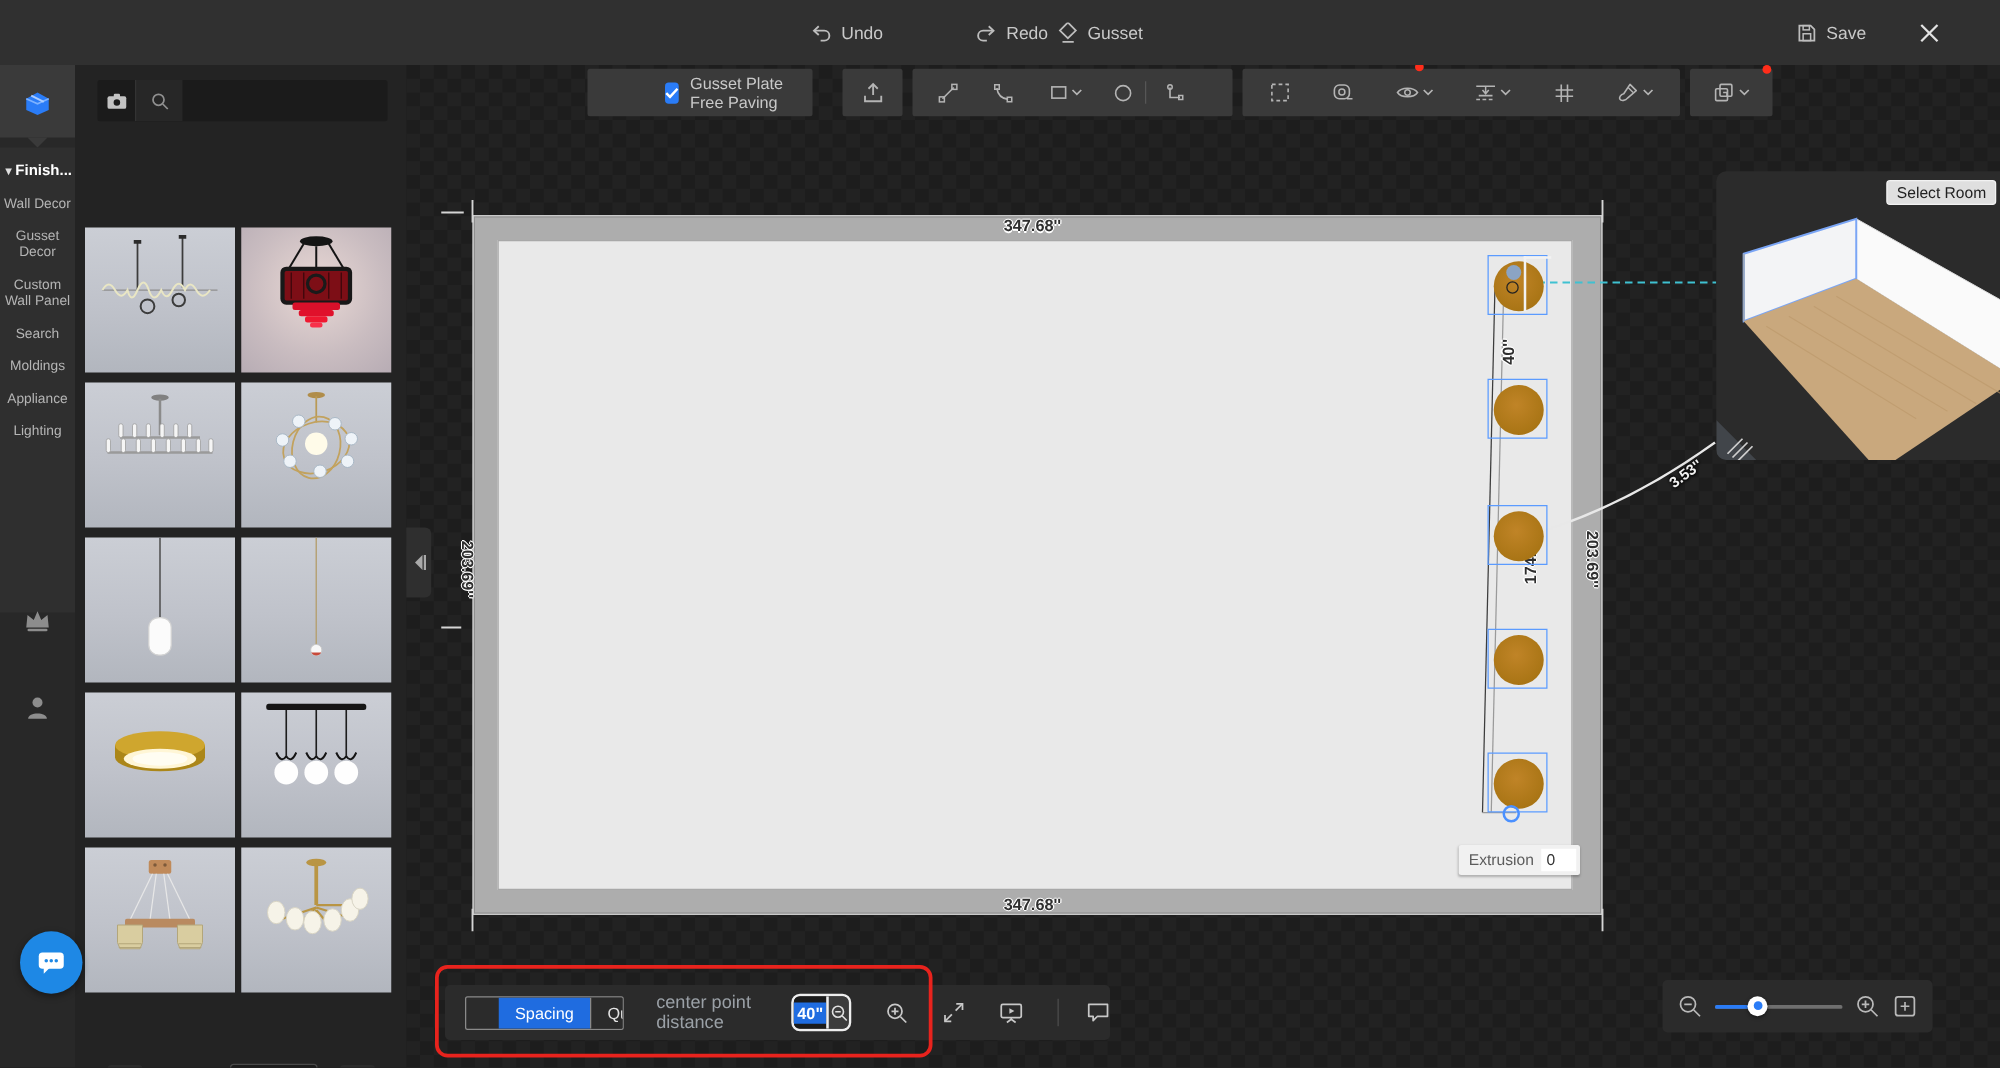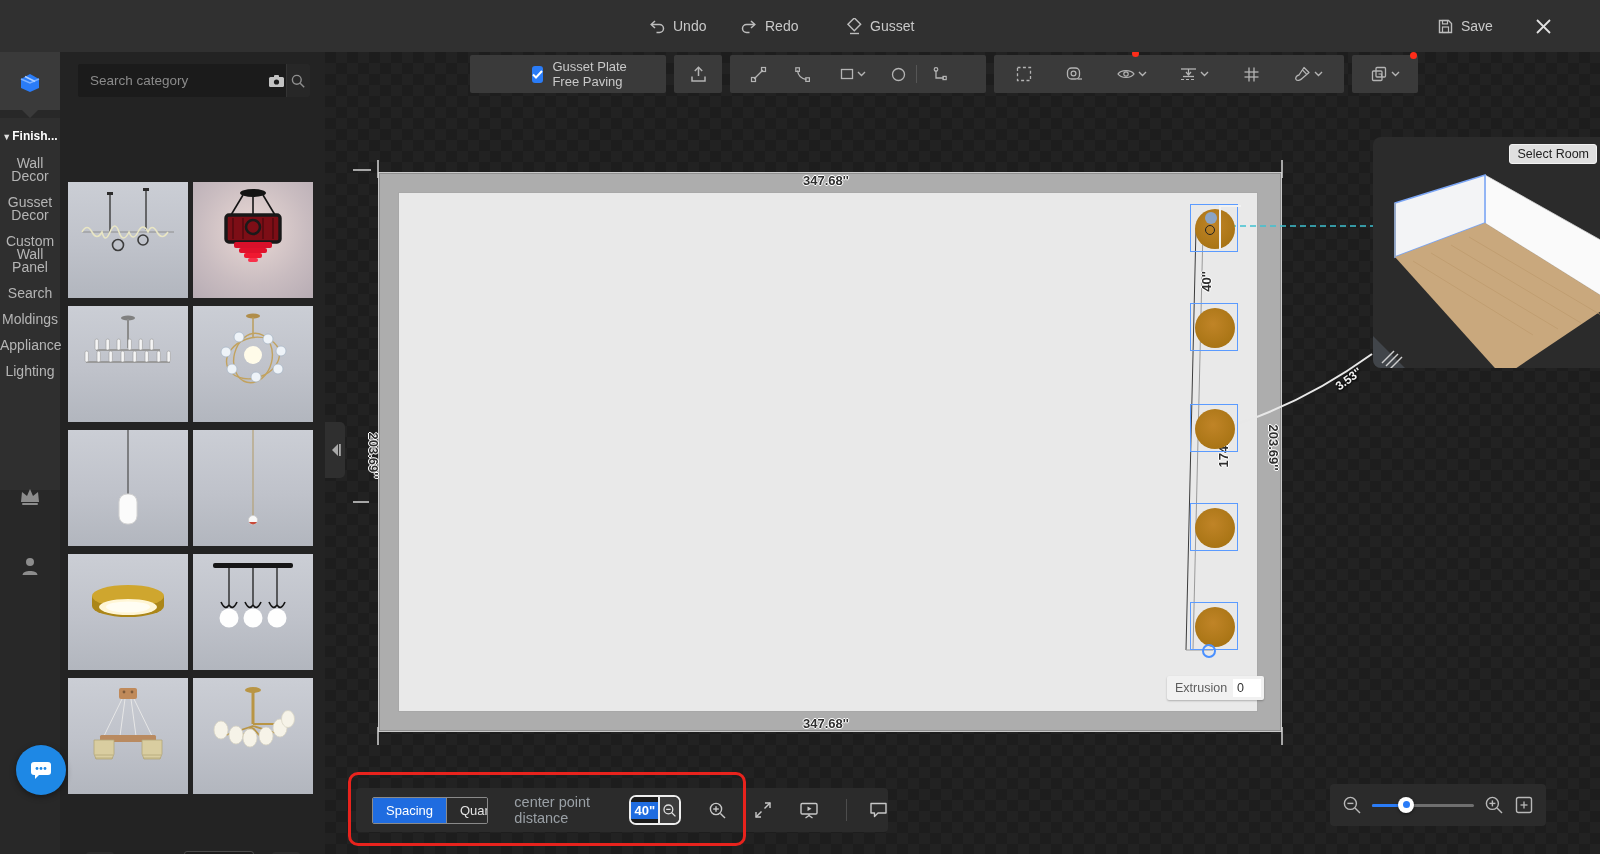--- a/index.html
+++ b/index.html
@@ -16,21 +16,21 @@
   .app-title { position:absolute; left:38px; top:0; line-height:52px; font-size:20px; font-weight:bold; color:#fff; letter-spacing:.2px; }
   .tb-act { position:absolute; top:0; height:52px; display:flex; align-items:center; gap:7px; color:#c9c9c9; font-size:14px; cursor:pointer; }
   .tb-act svg { color:#bdbdbd; }
   .close-x { position:absolute; right:48px; top:0; height:52px; display:flex; align-items:center; color:#e2e2e2; cursor:pointer; }
 
   
   .rail { position:absolute; left:0; top:52px; width:60px; height:802px; background:#282828; z-index:30; }
   .rail-tab { position:absolute; left:0; top:0; width:60px; height:58px; background:#3a3a3a; display:flex; align-items:center; justify-content:center; cursor:pointer; }
   .rail-tab:after { content:""; position:absolute; left:22px; bottom:-8px; border:8px solid transparent; border-top-color:#3a3a3a; border-bottom:0; }
   .cat-block { position:absolute; left:0; top:66px; width:60px; height:372px; background:#2f2f2f; padding-top:12px; display:flex; flex-direction:column; align-items:center; gap:13px; }
-  .cat { width:60px; text-align:center; font-size:14px; line-height:13px; color:#b5b5b5; cursor:pointer; }
+  .cat { width:60px; text-align:center; font-size:11px; line-height:13px; color:#b5b5b5; cursor:pointer; }
   .cat.active { color:#fff; font-weight:bold; font-size:12px; }
   .cat.active .caret { color:#dedede; font-size:9px; margin-right:1px; }
   .rail-ico { position:absolute; left:0; width:60px; display:flex; justify-content:center; color:#8d8d8d; cursor:pointer; }
 
   
   .panel { position:absolute; left:60px; top:52px; width:265px; height:802px; background:#232323; z-index:20; }
   .searchbar { position:absolute; left:18px; top:12px; width:232px; height:33px; background:#1b1b1b; border-radius:2px; display:flex; align-items:center; overflow:hidden; }
   .searchbar input { flex:1; height:100%; background:transparent; border:none; outline:none; color:#d5d5d5; font-size:13.5px; padding-left:12px; font-family:"Liberation Sans",sans-serif; }
   .searchbar input::placeholder { color:#8b8b8b; }
   .cam-btn { width:30px; height:33px; display:flex; align-items:center; justify-content:center; color:#c3c3c3; cursor:pointer; }
@@ -80,21 +80,21 @@
 
   
   .preview { position:absolute; left:1373px; top:137px; width:227px; height:231px; background:#2b2b2b; border-radius:8px 0 0 8px; overflow:hidden; z-index:22; }
   .select-room { position:absolute; right:3px; top:7px; background:#dfdfdf; border:1px solid #f2f2f2; border-radius:3px; color:#222; font-size:12.5px; padding:2px 7px; cursor:pointer; }
   .resize-handle { position:absolute; left:0; bottom:0; width:32px; height:32px; cursor:nwse-resize; }
 
   
   .bottom-bar { position:absolute; left:356px; top:788px; width:532px; height:44px; background:#2b2b2b; border-radius:4px; display:flex; align-items:center; padding-left:16px; z-index:30; }
   .mode-toggle { display:flex; border:1px solid #8a8a8a; border-radius:2px; overflow:hidden; }
   .mode-btn { padding:5px 13px; font-size:13px; cursor:pointer; }
-  .mode-btn.on { background:#1f6ce0; color:#fff; }
+  .mode-btn.on { background:#1f6ce0; color:#fff;margin-left:26px; }
   .mode-btn.off { background:#2b2b2b; color:#e3e3e3; border-left:1px solid #8a8a8a; }
   .dist-label { margin-left:26px; font-size:14.5px; color:#9aa0a6; }
   .dist-input { margin-left:12px; width:66px; height:30px; border:2px solid #eee; border-radius:7px; display:flex; overflow:hidden; cursor:text; }
   .dist-val { flex:1; background:#1b1b1b; display:flex; align-items:center; justify-content:center; }
   .dist-val span { background:#1f6ce0; color:#fff; font-weight:bold; font-size:13px; padding:1px 3px; }
   .dist-zoom { width:26px; background:#3c3c3c; border-left:2px solid #eee; display:flex; align-items:center; justify-content:center; color:#e0e0e0; }
   .bbar-ico { margin-left:27px; color:#c8c8c8; cursor:pointer; display:flex; }
   .bbar-div { margin-left:27px; width:1px; height:22px; background:#4d4d4d; }
   .red-box { position:absolute; left:348px; top:772px; width:398px; height:74px; border:3px solid #e8231d; border-radius:10px; z-index:34; pointer-events:none; }
 
@@ -194,21 +194,21 @@
 
 <div class="topbar">
 
   <div class="tb-act" style="left:648px;">
     <svg width="18" height="15" viewBox="0 0 18 15">
         <path d="M4 5.5 H11.5 a4 4 0 0 1 0 8 H8.5" fill="none" stroke="currentColor" stroke-width="1.5"></path>
         <path d="M7 2 L3.2 5.5 L7 9" fill="none" stroke="currentColor" stroke-width="1.5"></path>
       </svg>
     <span>Undo</span>
   </div>
-  <div class="tb-act" style="left:740px;">
+  <div class="tb-act" style="left:780px;">
     <svg width="18" height="15" viewBox="0 0 18 15" style="transform:scaleX(-1);">
         <path d="M4 5.5 H11.5 a4 4 0 0 1 0 8 H8.5" fill="none" stroke="currentColor" stroke-width="1.5"></path>
         <path d="M7 2 L3.2 5.5 L7 9" fill="none" stroke="currentColor" stroke-width="1.5"></path>
       </svg>
     <span>Redo</span>
   </div>
   <div class="tb-act" style="left:845px;">
     <svg width="18" height="17" viewBox="0 0 18 17">
         <rect x="4.8" y="1.8" width="9" height="9" transform="rotate(45 9.3 6.3)" fill="none" stroke="currentColor" stroke-width="1.4"></rect>
         <line x1="5" y1="15.5" x2="14" y2="15.5" stroke="currentColor" stroke-width="1.4"></line>
@@ -225,21 +225,21 @@
     <span>Save</span>
   </div>
   <div class="close-x">
     <svg width="17" height="17" viewBox="0 0 17 17">
         <line x1="2" y1="2" x2="15" y2="15" stroke="currentColor" stroke-width="1.8"></line>
         <line x1="15" y1="2" x2="2" y2="15" stroke="currentColor" stroke-width="1.8"></line>
       </svg>
   </div>
 </div>
 
-<div class="tgroup" style="left:470px; width:196px;padding-left:48px;">
+<div class="tgroup" style="left:470px; width:180px;padding-left:48px;">
   <div class="cb-label">
     <span class="cb">
         <svg width="11" height="9" viewBox="0 0 11 9">
           <path d="M1 4.5 L4 7.5 L10 1" fill="none" stroke="#fff" stroke-width="2"></path>
         </svg>
       </span>
     <span class="cb-text">Gusset Plate Free Paving</span>
   </div>
 </div>
 
@@ -387,21 +387,20 @@
   <div class="rail-ico" style="top:503px;">
     <svg width="22" height="22" viewBox="0 0 22 22">
         <circle cx="11" cy="7" r="4" fill="currentColor"></circle>
         <path d="M3.5 20 C3.5 14.5 18.5 14.5 18.5 20 Z" fill="currentColor"></path>
       </svg>
   </div>
 </div>
 
 <div class="panel">
   <div class="searchbar">
-    <input type="text" placeholder="Search category" style="">
     <div class="cam-btn">
       <svg width="17" height="14" viewBox="0 0 17 14">
           <rect x="1" y="3" width="15" height="10" rx="1.5" fill="currentColor"></rect>
           <rect x="6" y="1" width="5" height="3" rx="1" fill="currentColor"></rect>
           <circle cx="8.5" cy="8" r="2.6" fill="#1b1b1b"></circle>
         </svg>
     </div>
     <div class="search-btn">
       <svg width="16" height="16" viewBox="0 0 16 16">
           <circle cx="6.8" cy="6.8" r="4.4" fill="none" stroke="currentColor" stroke-width="1.4"></circle>

